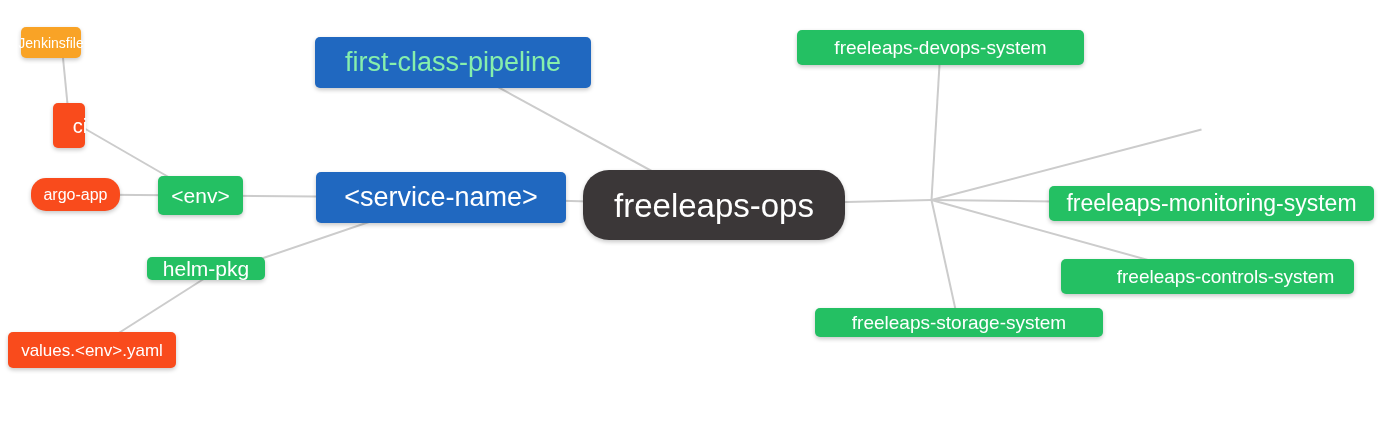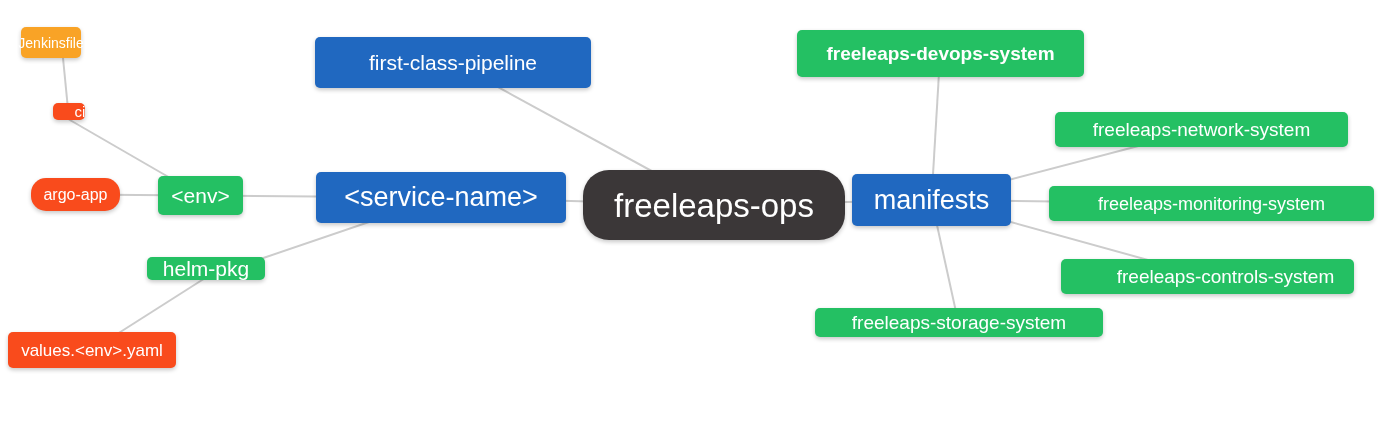--- a/index.html
+++ b/index.html
@@ -57,55 +57,49 @@
       <line x1="714" y1="205" x2="931.5" y2="200" stroke="#CCCCCC" stroke-width="2"></line>
       <line x1="931.5" y1="200" x2="940.5" y2="47.5" stroke="#CCCCCC" stroke-width="2"></line>
       <line x1="931.5" y1="200" x2="1201.5" y2="129.5" stroke="#CCCCCC" stroke-width="2"></line>
       <line x1="931.5" y1="200" x2="1211.5" y2="203.5" stroke="#CCCCCC" stroke-width="2"></line>
       <line x1="931.5" y1="200" x2="1207.5" y2="276.5" stroke="#CCCCCC" stroke-width="2"></line>
       <line x1="931.5" y1="200" x2="959" y2="325.5" stroke="#CCCCCC" stroke-width="2"></line>
     </svg>
 <div class="node" style="left: 583px; top: 170px; width: 262px; height: 70px; background: rgb(59, 55, 56); font-size: 33px; color: rgb(255, 255, 255); border-radius: 26px;">
     <span class="node-label">freeleaps-ops</span>
   </div>
-    <div class="node" style="left: 315px; top: 37px; width: 276px; height: 51px; background: rgb(32, 104, 192); font-size: 21px; color: #ffffff;">
+    <div class="node" style="left: 315px; top: 37px; width: 276px; height: 51px; background: rgb(32, 104, 192); font-size: 27px; color: #86efac;">
     <span class="node-label">first-class-pipeline</span>
   </div>
     <div class="node" style="left: 316px; top: 172px; width: 250px; height: 51px; background: rgb(32, 104, 192); font-size: 27px; color: rgb(255, 255, 255);">
     <span class="node-label">&lt;service-name&gt;</span>
-  </div>
-    <div class="node" style="left: 852px; top: 174px; width: 159px; height: 52px; background: rgb(32, 104, 192); font-size: 27px; color: rgb(255, 255, 255);">
-    <span class="node-label">manifests</span>
   </div>
     <div class="node" style="left: 158px; top: 176px; width: 85px; height: 39px; background: rgb(36, 192, 99); font-size: 21px; color: rgb(255, 255, 255);">
     <span class="node-label">&lt;env&gt;</span>
   </div>
     <div class="node" style="left: 147px; top: 257px; width: 118px; height: 23px; background: rgb(36, 192, 99); font-size: 21px; color: rgb(255, 255, 255);">
     <span class="node-label">helm-pkg</span>
   </div>
-    <div class="node" style="left: 797px; top: 30px; width: 287px; height: 47px; background: rgb(36, 192, 99); font-size: 19px; color: rgb(255, 255, 255); font-weight: bold;">
+    <div class="node" style="left: 797px; top: 30px; width: 287px; height: 35px; background: rgb(36, 192, 99); font-size: 19px; color: rgb(255, 255, 255);">
     <span class="node-label">freeleaps-devops-system</span>
   </div>
-    <div class="node" style="left: 1055px; top: 112px; width: 293px; height: 35px; background: rgb(36, 192, 99); font-size: 19px; color: rgb(255, 255, 255);">
-    <span class="node-label">freeleaps-network-system</span>
-  </div>
-    <div class="node" style="left: 1049px; top: 186px; width: 325px; height: 35px; background: rgb(36, 192, 99); font-size: 18px; color: rgb(255, 255, 255);">
+    <div class="node" style="left: 1049px; top: 186px; width: 325px; height: 35px; background: rgb(36, 192, 99); font-size: 23px; color: rgb(255, 255, 255);">
     <span class="node-label">freeleaps-monitoring-system</span>
   </div>
     <div class="node" style="left: 1061px; top: 259px; width: 293px; height: 35px; background: rgb(36, 192, 99); font-size: 19px; color: rgb(255, 255, 255); padding-left: 36px;">
     <span class="node-label">freeleaps-controls-system</span>
   </div>
     <div class="node" style="left: 815px; top: 308px; width: 288px; height: 29px; background: rgb(36, 192, 99); font-size: 19px; color: rgb(255, 255, 255);">
     <span class="node-label">freeleaps-storage-system</span>
   </div>
     <div class="node" style="left: 31px; top: 178px; width: 89px; height: 33px; background: rgb(249, 75, 28); font-size: 16px; color: rgb(255, 255, 255); border-radius: 15px;">
     <span class="node-label">argo-app</span>
   </div>
     <div class="node" style="left: 8px; top: 332px; width: 168px; height: 36px; background: rgb(249, 75, 28); font-size: 17px; color: rgb(255, 255, 255);">
     <span class="node-label">values.&lt;env&gt;.yaml</span>
   </div>
-    <div class="node" style="left: 53px; top: 103px; width: 32px; height: 17px; background: rgb(249, 75, 28); font-size: 15px; color: rgb(255, 255, 255); padding-left: 22px;">
+    <div class="node" style="left: 53px; top: 103px; width: 32px; height: 45px; background: rgb(249, 75, 28); font-size: 20px; color: rgb(255, 255, 255); padding-left: 22px;">
     <span class="node-label">ci</span>
   </div>
     <div class="node" style="left: 21px; top: 27px; width: 60px; height: 31px; background: rgb(249, 163, 38); font-size: 14px; color: rgb(255, 255, 255);">
     <span class="node-label">Jenkinsfile</span>
   </div>
   </div>
 
 </body></html>

